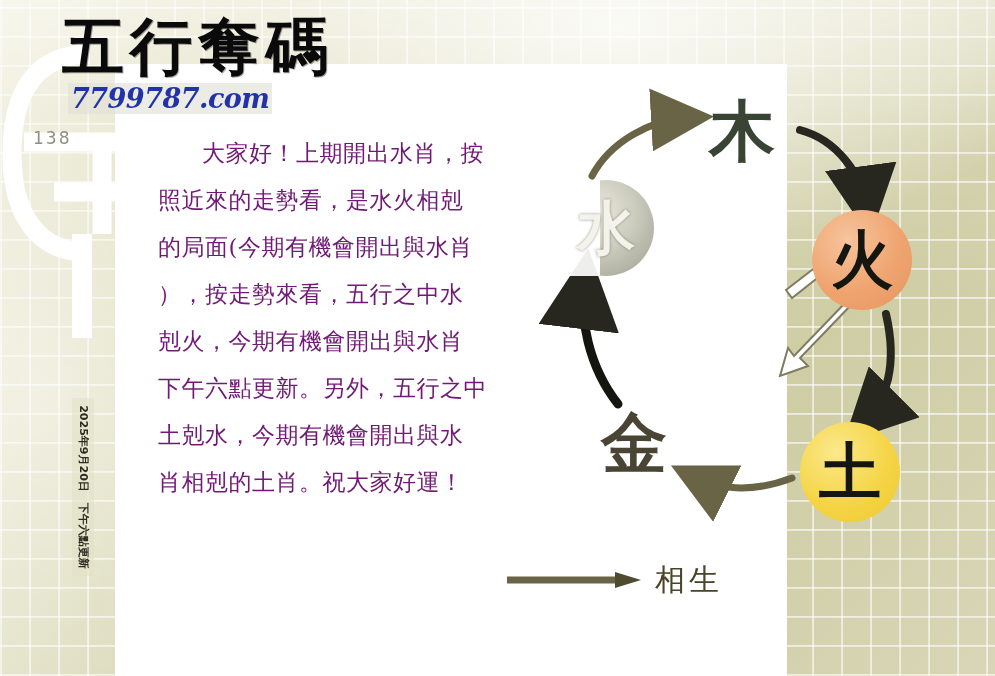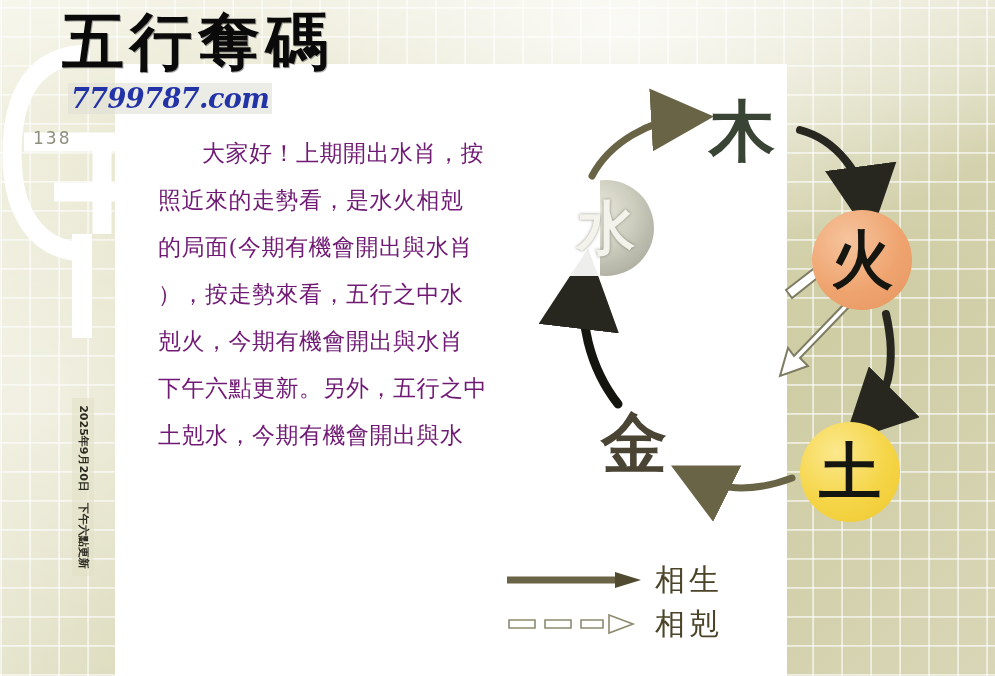--- a/index.html
+++ b/index.html
@@ -65,21 +65,21 @@
     width: 672px;
     height: 612px;
     background: #ffffff;
   }
 
   
   .brand-title {
     position: absolute;
     left: 62px;
     top: 16px;
-    font-family: Liberation Mono, monospace;
+    font-family: Liberation Serif, serif;
     font-size: 62px;
     font-weight: 700;
     letter-spacing: 6px;
     color: #0a0a0a;
     line-height: 1;
     text-shadow: 1px 1px 0 rgba(0,0,0,0.35);
     white-space: nowrap;
   }
 
   .brand-domain {
@@ -257,20 +257,21 @@
   <div class="update-stamp">2025年9月20日　下午六點更新</div>
 
   <div class="article">
     <div class="article-line first">大家好！上期開出水肖，按</div>
     <div class="article-line">照近來的走勢看，是水火相剋</div>
     <div class="article-line">的局面(今期有機會開出與水肖</div>
     <div class="article-line">），按走勢來看，五行之中水</div>
     <div class="article-line">剋火，今期有機會開出與水肖</div>
     <div class="article-line">下午六點更新。另外，五行之中</div>
     <div class="article-line">土剋水，今期有機會開出與水</div>
+    <div class="article-line">肖相剋的土肖。祝大家好運！</div>
   </div>
 
   <div class="diagram">
 
     <svg width="495" height="540" viewBox="0 0 495 540" xmlns="http://www.w3.org/2000/svg">
       <defs>
         <marker id="headDark" markerWidth="9" markerHeight="9" refX="5" refY="4.5" orient="auto">
           <path d="M0,0 L9,4.5 L0,9 z" fill="#272720"></path>
         </marker>
         <marker id="headOlive" markerWidth="9" markerHeight="9" refX="5" refY="4.5" orient="auto">
@@ -310,26 +311,15 @@
   </div>
 
   <div class="legend">
     <div class="legend-row">
       <svg class="legend-arrow" viewBox="0 0 142 22">
         <path d="M2 11 L 112 11" stroke="#6a6446" stroke-width="7" stroke-linecap="butt" fill="none"></path>
         <path d="M110 3 L 136 11 L 110 19 z" fill="#4f4a30"></path>
       </svg>
       <span class="legend-text">相生</span>
     </div>
-    <div class="legend-row">
-      <svg class="legend-arrow" viewBox="0 0 142 22">
-        <g fill="#ffffff" stroke="#8d8a6e" stroke-width="1.6">
-          <path d="M4 7 L 30 7 L 30 15 L 4 15 z"></path>
-          <path d="M40 7 L 66 7 L 66 15 L 40 15 z"></path>
-          <path d="M76 7 L 98 7 L 98 15 L 76 15 z"></path>
-          <path d="M104 2 L 128 11 L 104 20 z"></path>
-        </g>
-      </svg>
-      <span class="legend-text">相剋</span>
-    </div>
   </div>
 
 </div>
 
 </body></html>

